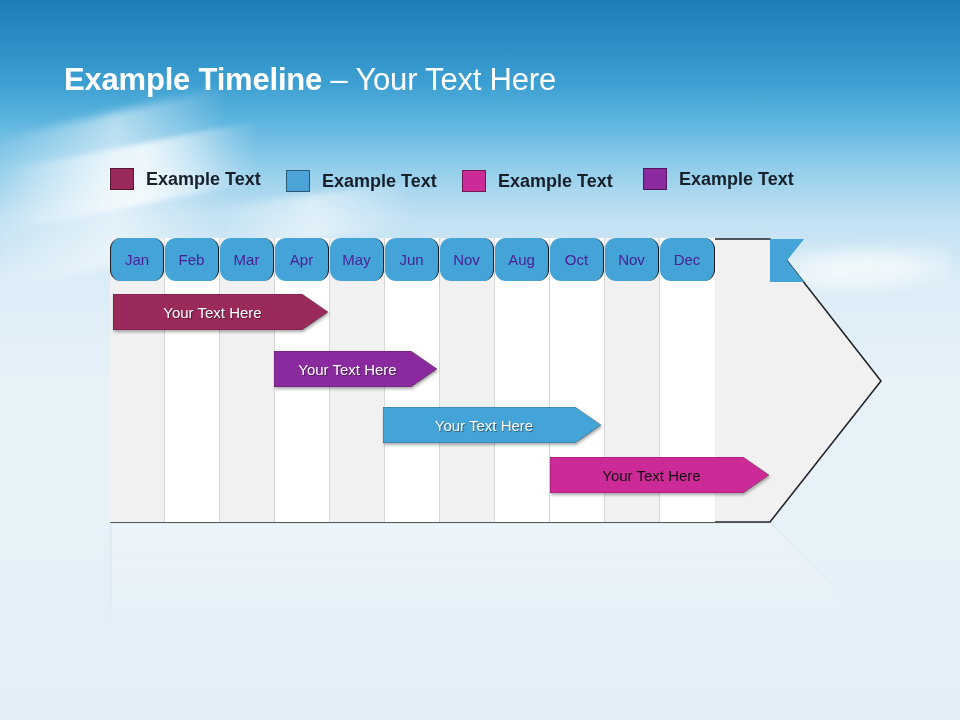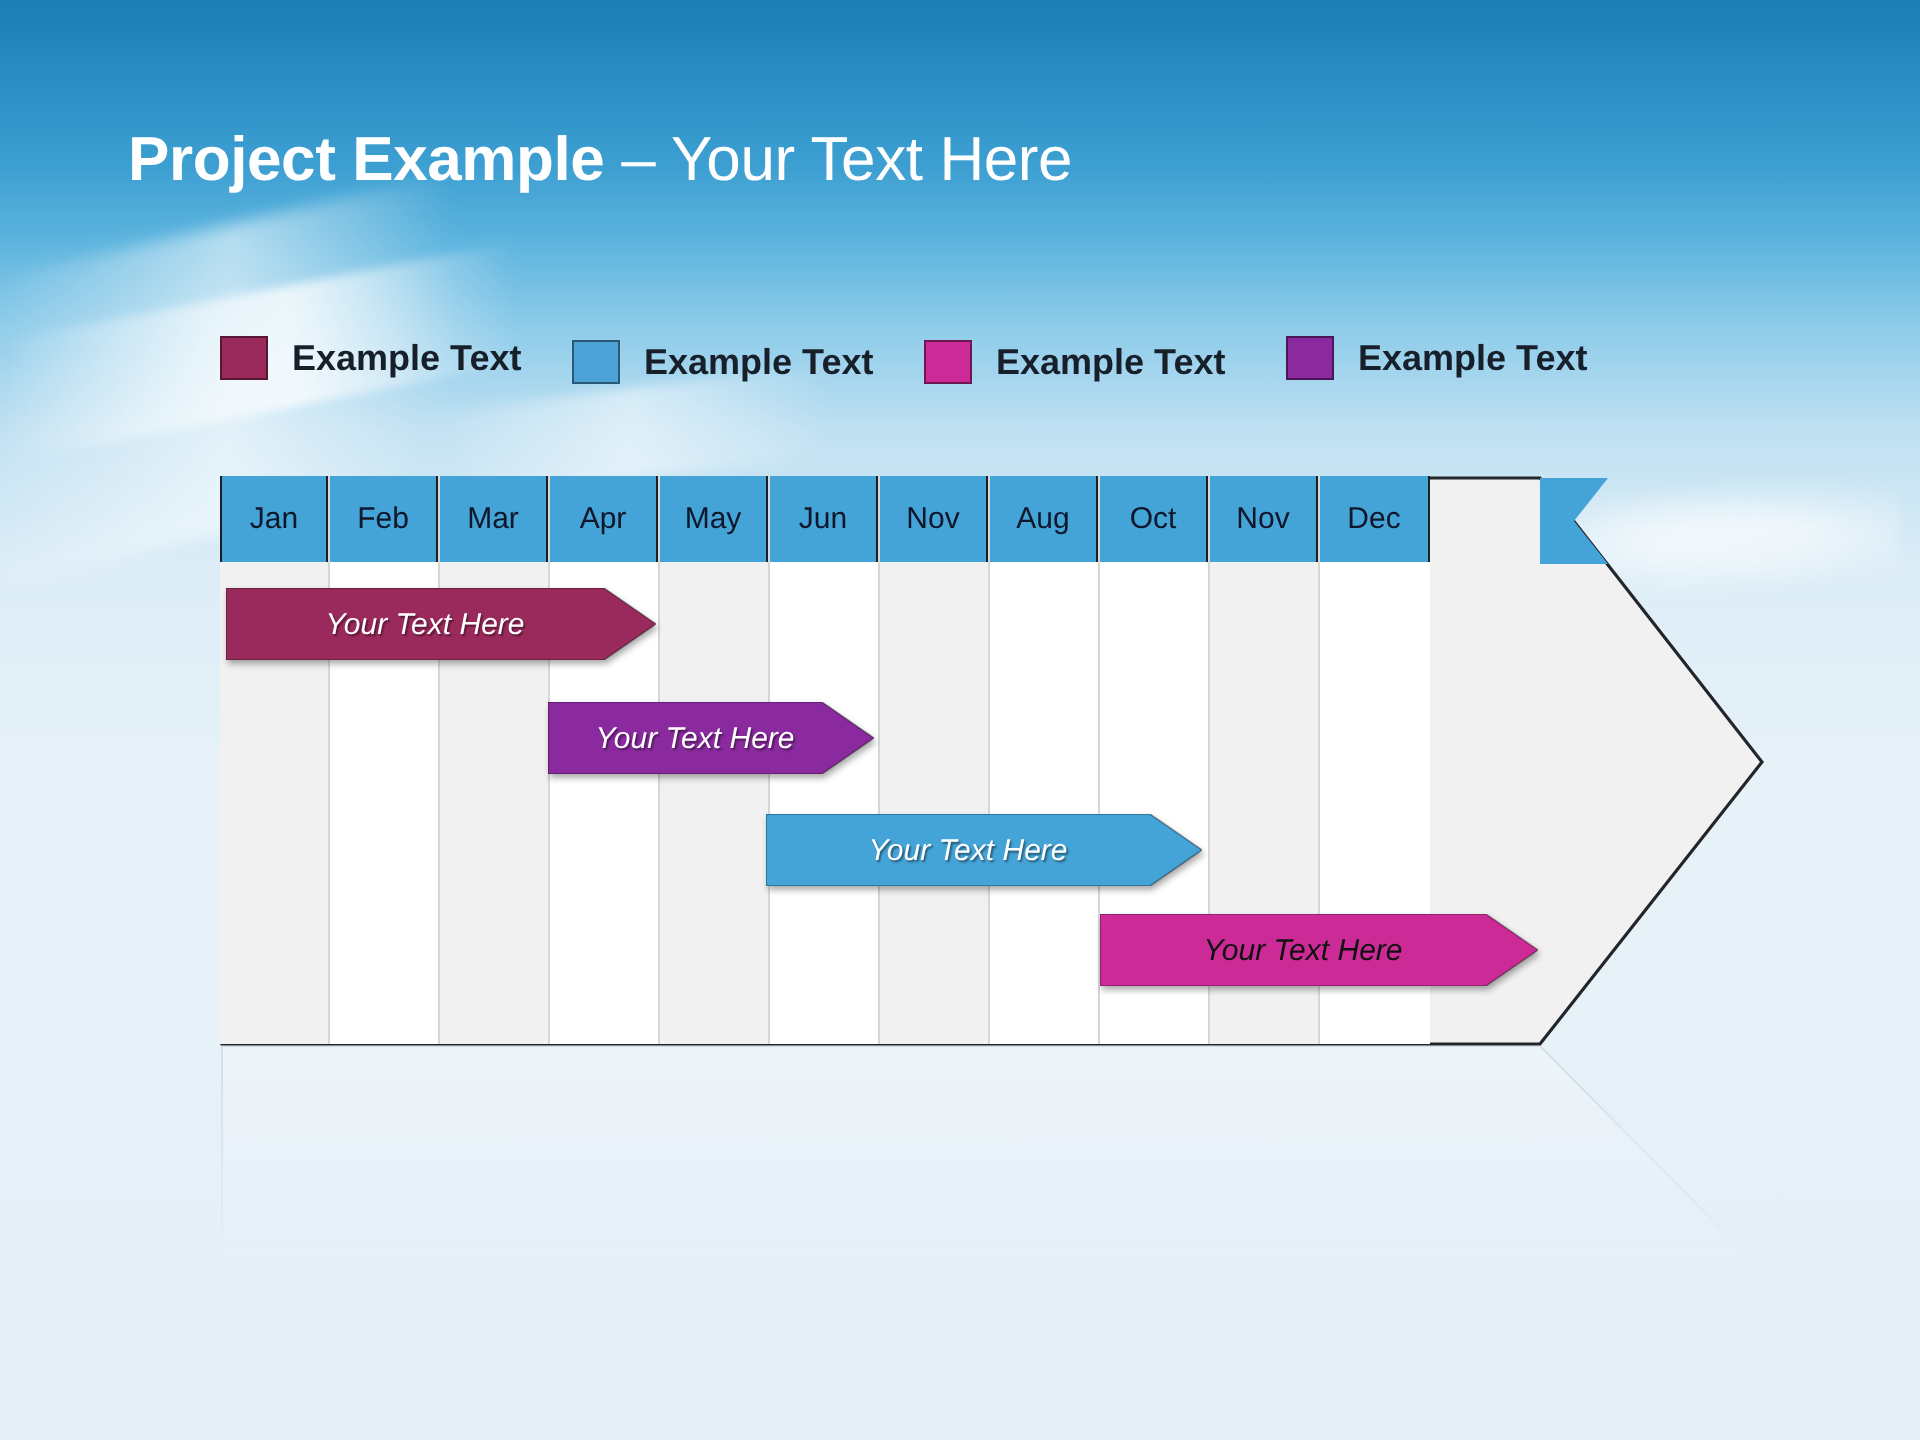--- a/index.html
+++ b/index.html
@@ -153,36 +153,36 @@
   .col.shaded { background: #f1f1f1; }
   .col:last-child { border-right: none; }
   .col-head {
     height: 43px;
     background: #44a3d7;
     border-right: 1px solid #1d1f22;
     box-sizing: border-box;
     display: flex;
     align-items: center;
     justify-content: center;
-    color: #0f172a;
+    color: #4c1d95;
     font-size: 15px;
     position: relative;
     z-index: 3;
+    border-radius: 11px;
   }
   .col:first-child .col-head { border-left: 1px solid #1d1f22; }
 
   
   .bar {
     position: absolute;
     height: 36px;
     display: flex;
     align-items: flex-end;
     z-index: 5;
     filter: drop-shadow(1.5px 2px 1.5px rgba(0,0,0,0.33));
-    font-style: italic;
   }
   .bar-body {
     position: relative;
     width: 100%;
     height: 100%;
     display: flex;
     align-items: center;
     justify-content: center;
     box-sizing: border-box;
   }
@@ -215,21 +215,21 @@
 <body>
 
 <div id="slide">
 
   <div class="swoosh swoosh-1"></div>
   <div class="swoosh swoosh-2"></div>
   <div class="swoosh swoosh-3"></div>
   <div class="cloud-r"></div>
 
   <div id="title">
-    <span class="t-bold">Project Example</span><span class="t-light"> – Your Text Here</span>
+    <span class="t-bold">Example Timeline</span><span class="t-light"> – Your Text Here</span>
   </div>
 
   <div id="legend">
       <div class="legend-item" style="left: 0px; top: 8px;">
         <span class="legend-swatch" style="background: rgb(155, 42, 92);"></span>
         <span class="legend-label">Example Text</span>
       </div>
       <div class="legend-item" style="left: 176px; top: 10px;">
         <span class="legend-swatch" style="background: rgb(75, 163, 216);"></span>
         <span class="legend-label">Example Text</span>

